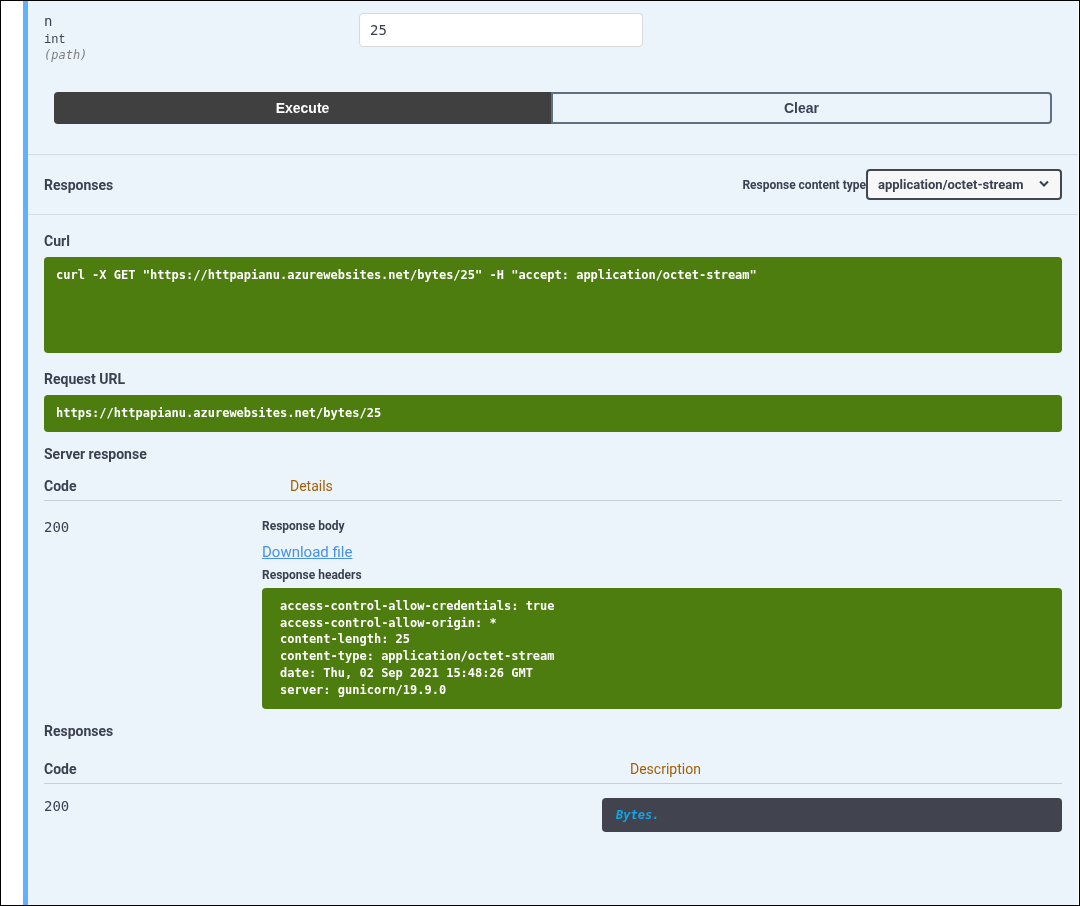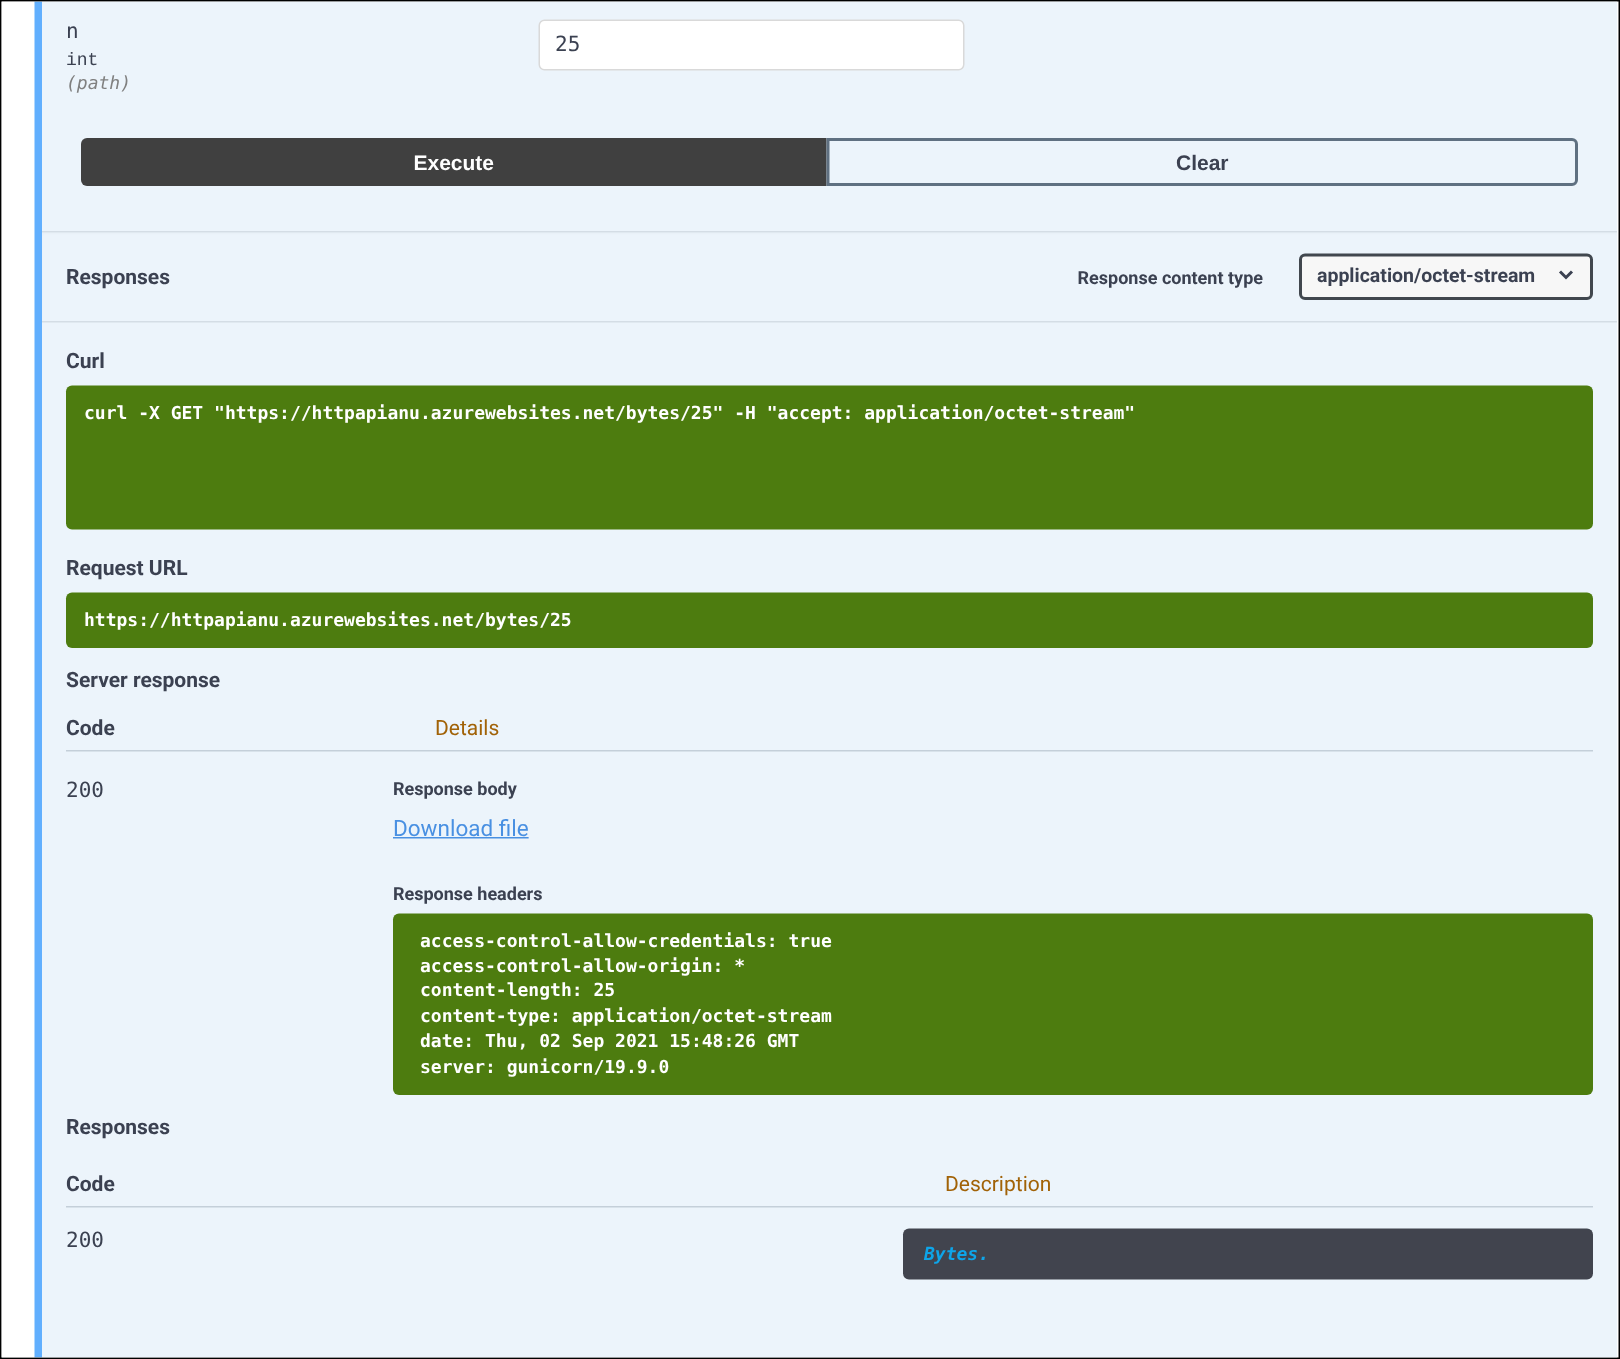--- a/index.html
+++ b/index.html
@@ -115,21 +115,21 @@
     box-shadow: inset 0 1px 2px rgba(0,0,0,0.02);
   }
   .responses-title {
     font-weight: 700;
     font-size: 14px;
     color: #3b4151;
   }
   .response-ct-wrap {
     display: flex;
     align-items: center;
-    gap: 24px;
+    gap: 0;
   }
   .response-ct-label {
     font-size: 12px;
     font-weight: 700;
     color: #3b4151;
   }
   .ct-select {
     position: relative;
     width: 196px;
     border: 2px solid #41474e;
@@ -210,21 +210,21 @@
     font-size: 14px;
     color: #3b4151;
   }
   .details-col { flex: 1; }
   .download-link {
     color: #4990e2;
     text-decoration: underline;
     font-size: 15px;
     display: inline-block;
     margin-top: 4px;
-    margin-bottom: 28px;
+    margin-bottom: 7px;
   }
   .headers-block { min-height: 110px; padding: 10px 18px; }
   .desc-block {
     background: #41444e;
     border-radius: 4px;
     padding: 10px 14px;
     color: #0ea5e9;
     font-family: "Consolas", "Menlo", monospace;
     font-size: 12px;
     font-style: italic;

